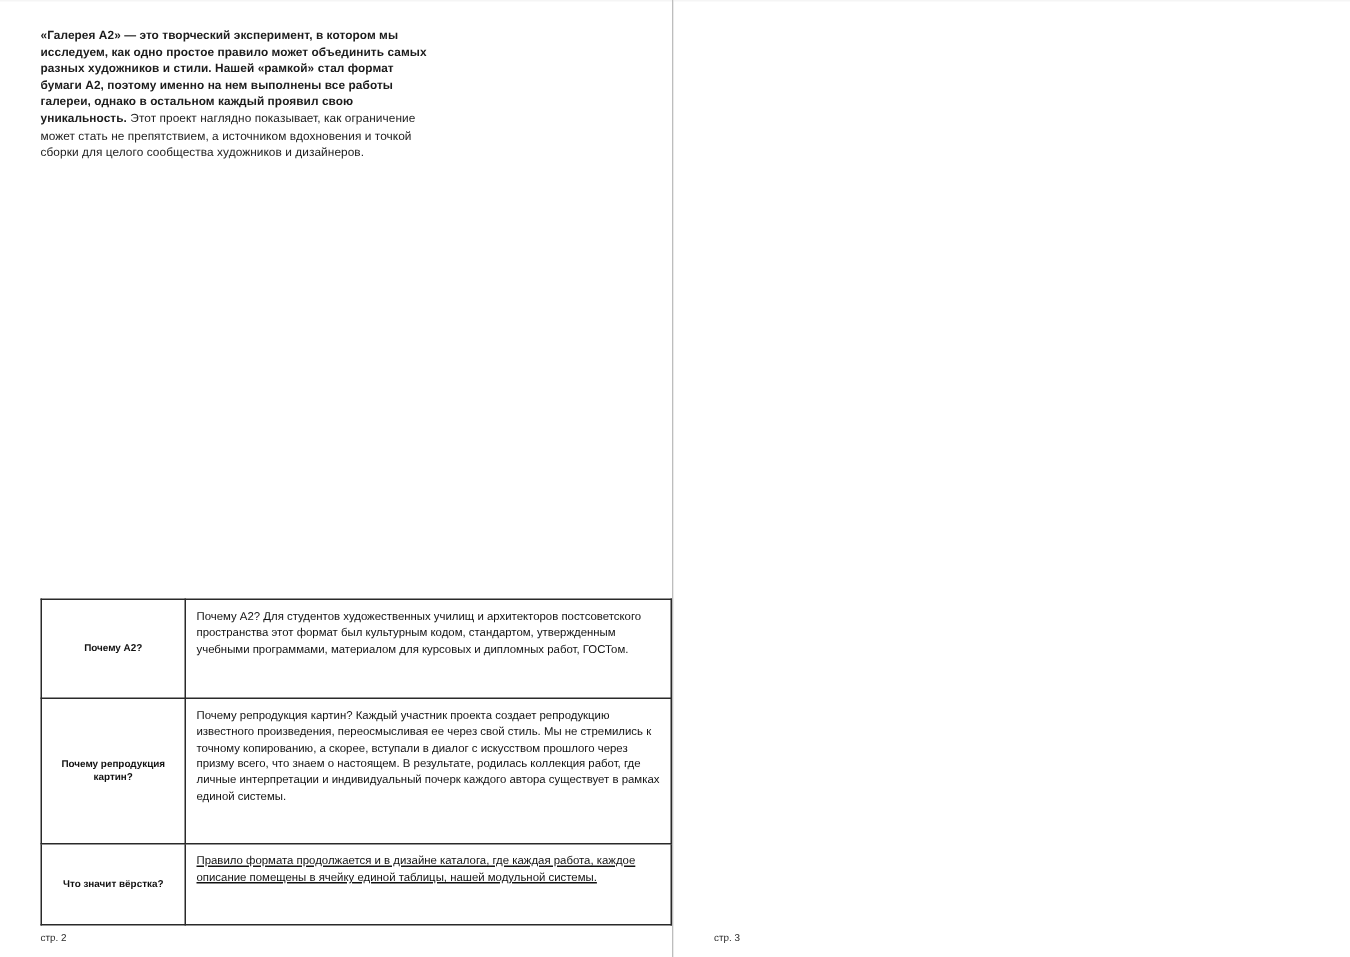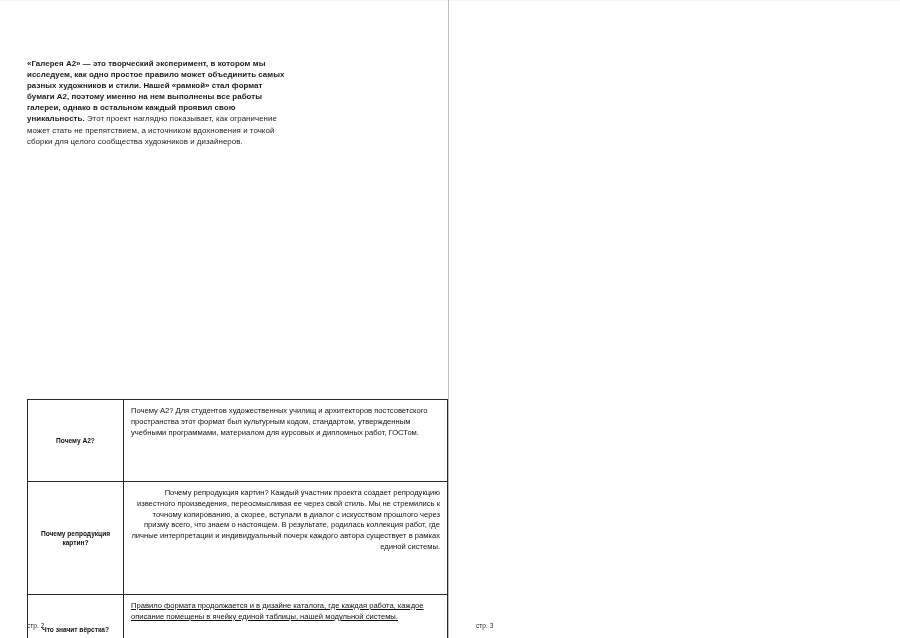--- a/index.html
+++ b/index.html
@@ -37,58 +37,57 @@
   .intro {
     position: absolute;
     left: 27px;
     top: 18px;
     width: 260px;
     font-size: 7.9px;
     line-height: 11.1px;
     color: #1b1b1b;
     letter-spacing: 0.05px;
     text-align: left;
-    margin-top: 40px;
   }
   .bold-run {
     font-weight: bold;
   }
   .table-wrap {
     position: absolute;
     left: 27px;
     top: 399px;
     width: 396px;
   }
   table.qa {
     border-collapse: collapse;
     width: 396px;
     table-layout: fixed;
   }
   table.qa td {
     border: 1px solid #2a2a2a;
     vertical-align: top;
-    padding: 6px 7px 23px 7px;
+    padding: 6px 7px 7px 7px;
     font-size: 7.6px;
     line-height: 10.8px;
     color: #111;
   }
   table.qa td.q {
     width: 87px;
     font-weight: bold;
     font-size: 6.6px;
     line-height: 9px;
     text-align: center;
     vertical-align: middle;
     padding: 6px 4px;
   }
   table.qa td.a {
     width: 309px;
   }
   .row1 .a { height: 52px; }
-  .row2 .a { height: 83px; text-align: right; }
+  .row2 .a { height: 83px; }
   .row3 .a { height: 40px; text-decoration: underline; }
   .folio {
     position: absolute;
     bottom: 9px;
     font-size: 6.6px;
     color: #2a2a2a;
   }
   .folio-left { left: 27px; }
   .folio-right { left: 27px; }
   .page-shadow-top {

